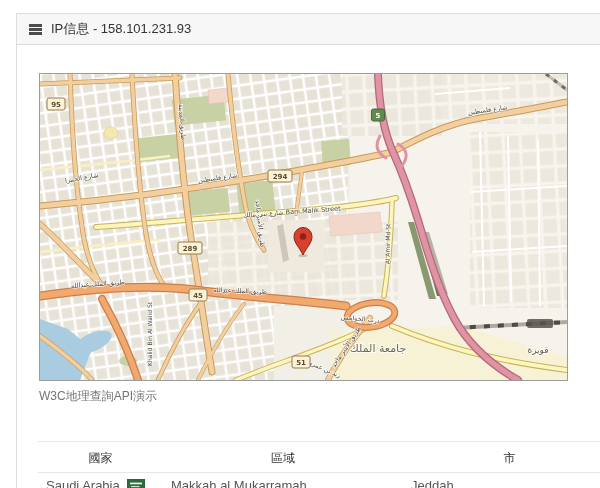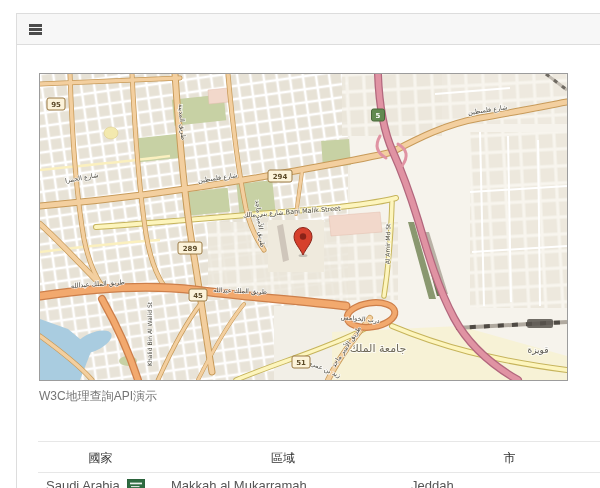--- a/index.html
+++ b/index.html
@@ -33,20 +33,21 @@
       stroke:rgba(255,255,255,.7);stroke-width:1.8px;font-family:"DejaVu Sans",sans-serif}
   .sh{font-size:7px;font-weight:bold;fill:#5c4a28;text-anchor:middle;font-family:"DejaVu Sans",sans-serif}
   .shm{font-size:7px;font-weight:bold;fill:#ffffff;text-anchor:middle;font-family:"DejaVu Sans",sans-serif}
 </style>
 </head>
 <body>
 
 <div class="panel">
   <div class="panel-heading">
     <span class="list-icon"></span>
+    <span class="panel-title">IP信息 - 158.101.231.93</span>
   </div>
   <div class="panel-body">
     <div class="map-figure">
       <div class="map-frame">
         <svg width="527" height="306" viewBox="0 0 527 306" xmlns="http://www.w3.org/2000/svg">
           <defs>
             <pattern id="pA" width="13" height="13" patternUnits="userSpaceOnUse" patternTransform="rotate(-8)">
               <rect width="13" height="13" fill="#ffffff"></rect>
               <rect x="1.3" y="1.3" width="10.4" height="10.4" fill="#e7e2d6"></rect>
             </pattern>

